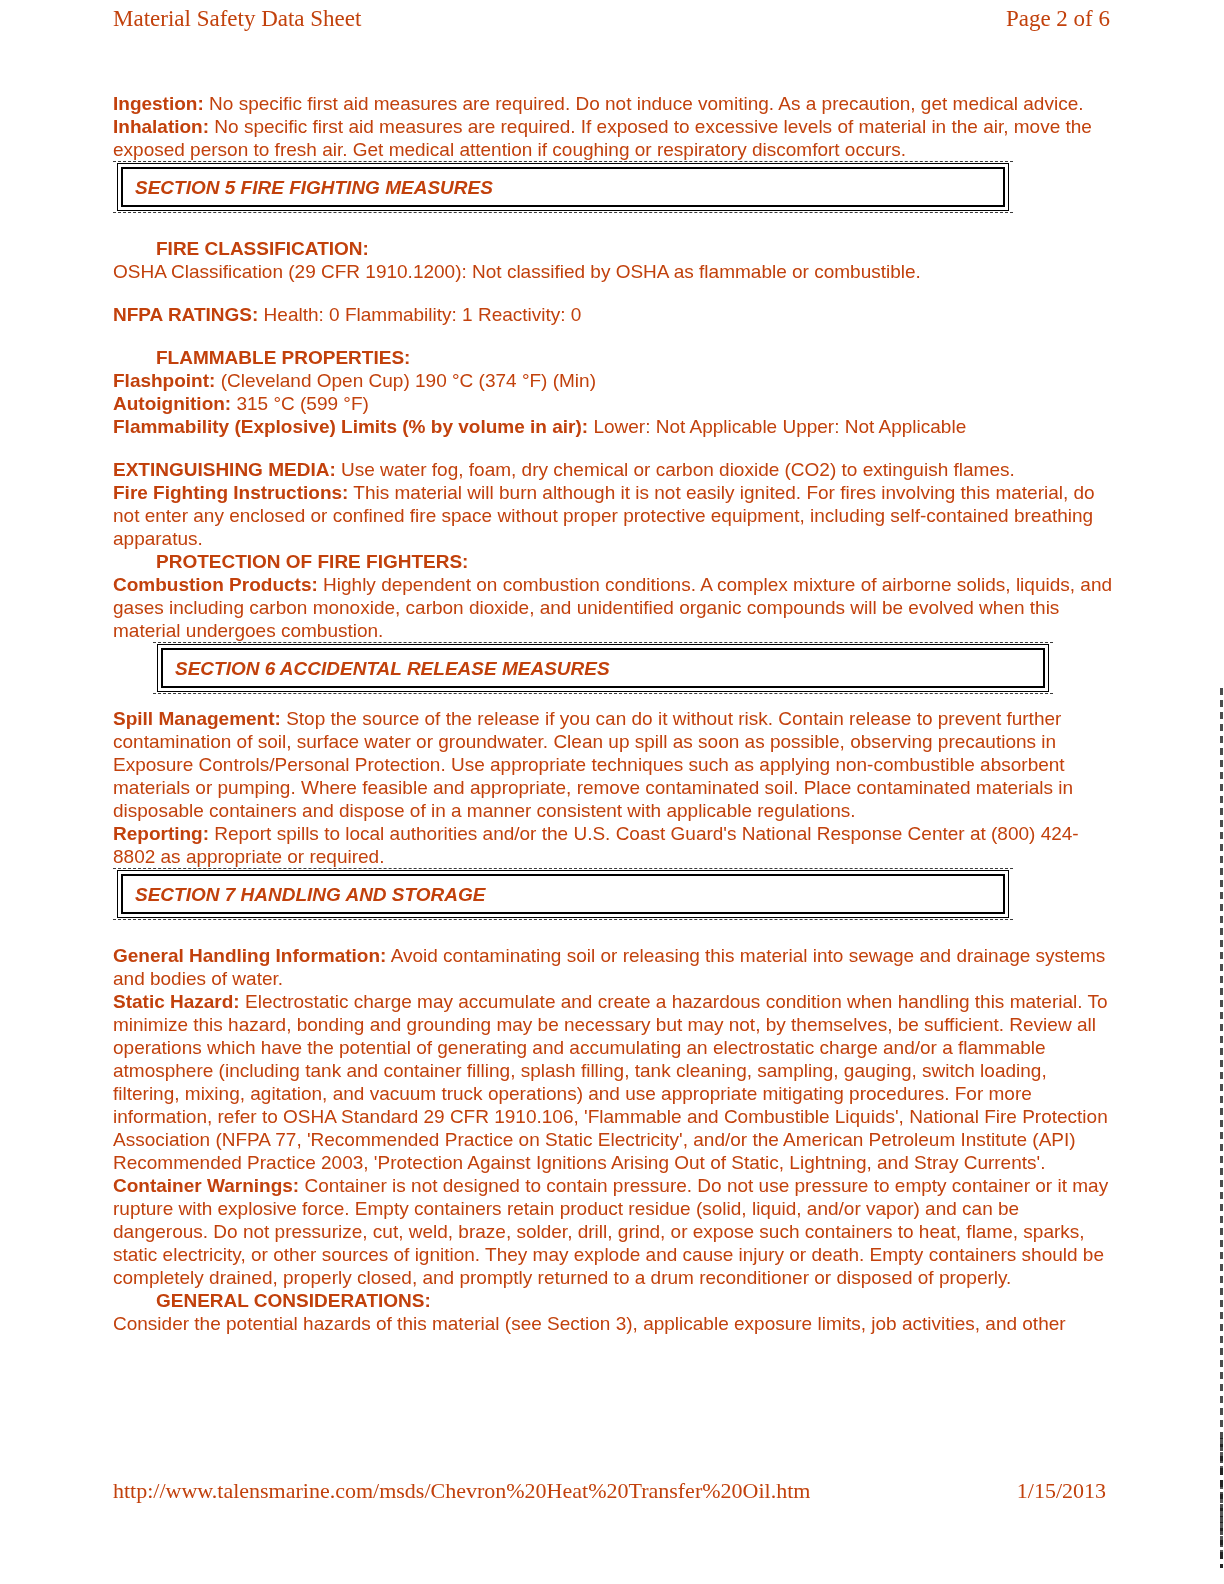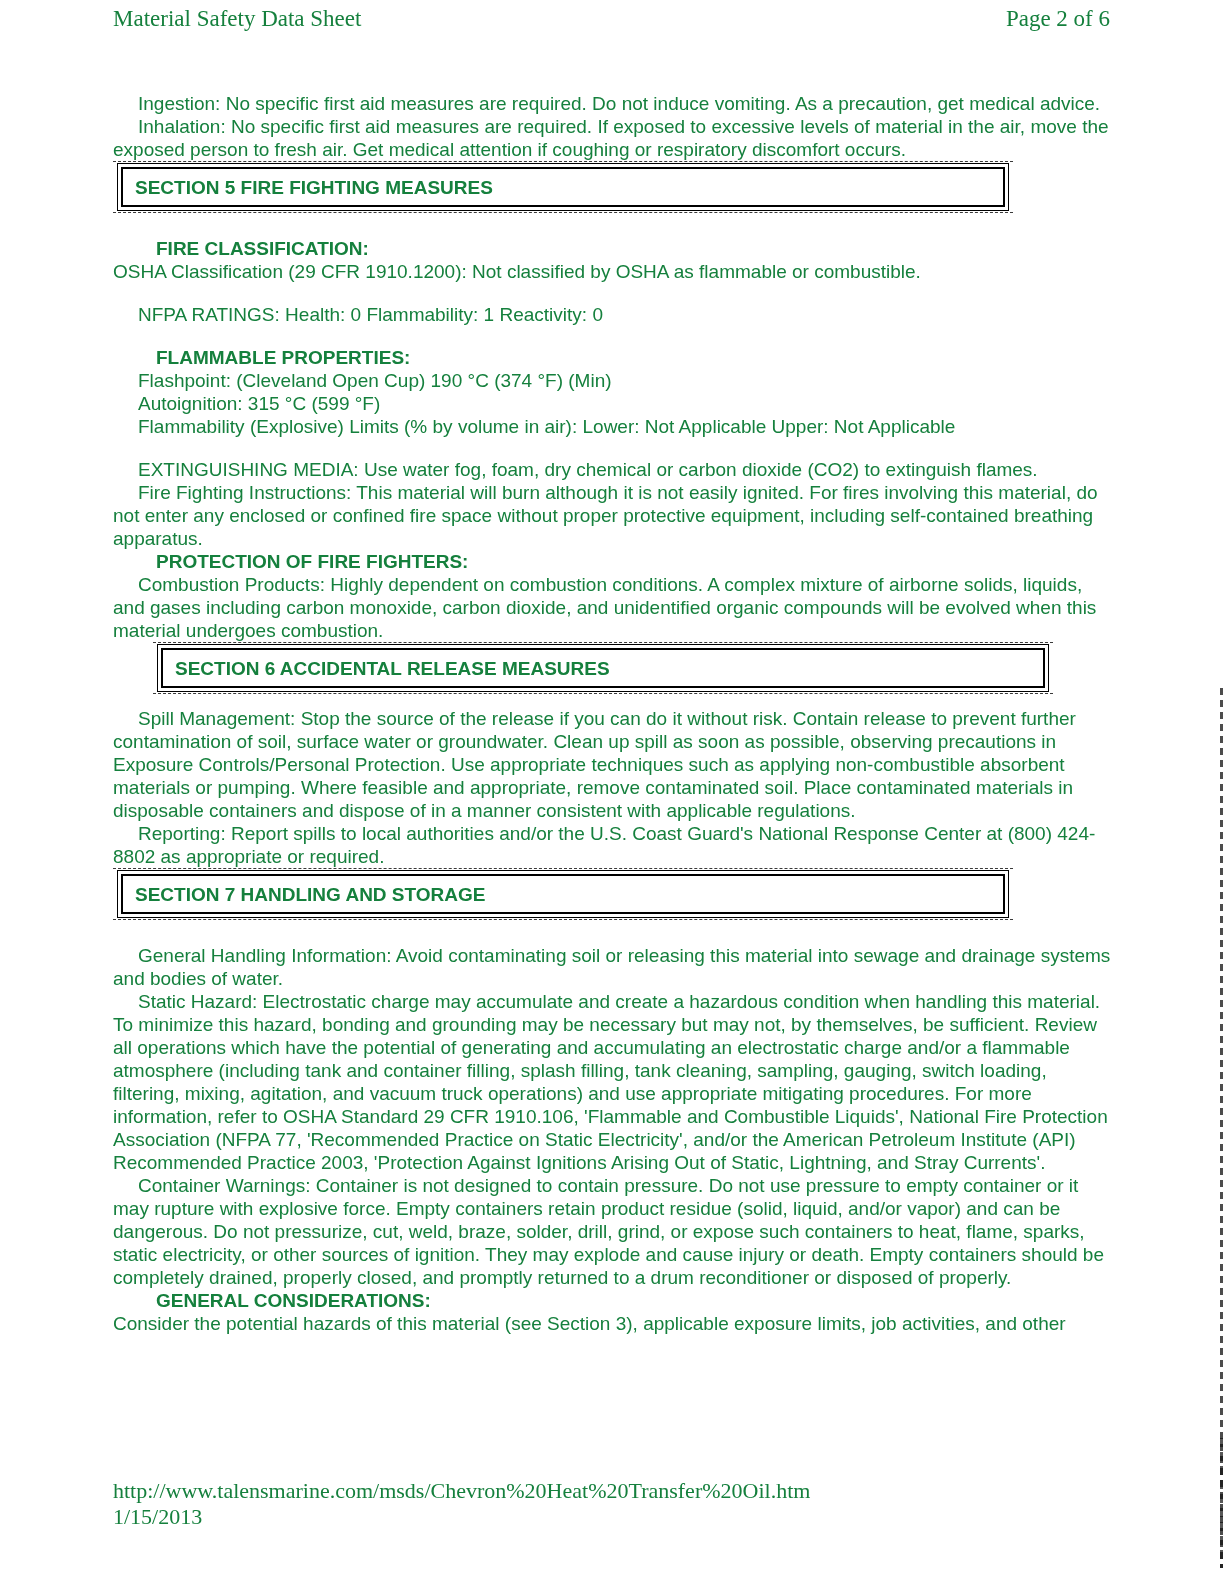--- a/index.html
+++ b/index.html
@@ -1,67 +1,67 @@
 <!DOCTYPE html>
 <html><head>
 <meta charset="utf-8">
 <style>
   html, body { margin: 0; padding: 0; background: #e8e8e8; }
   .page {
     position: relative;
     width: 1224px;
     height: 1584px;
     background: #ffffff;
-    color: #15803d;
+    color: #c2410c;
     font-family: "Liberation Sans", sans-serif;
     overflow: hidden;
   }
   .hdr {
     position: absolute;
     top: 6px; left: 113px; right: 114px;
     display: flex;
     justify-content: space-between;
     font-family: "Liberation Serif", serif;
     font-size: 23px;
   }
   .content {
     position: absolute;
     top: 92px; left: 113px;
     width: 1000px;
   }
   .para { margin: 0; font-size: 19px; line-height: 23px; }
-  .lbl { font-weight: normal; margin-left: 25px; }
+  .lbl { font-weight: bold; }
   .cap { font-weight: bold; margin-left: 43px; }
   .sp { margin-top: 20px; }
   
   .secbox {
     width: 892px;
     border-top: 1px dashed #3a3a3a;
     border-bottom: 1px dashed #3a3a3a;
     padding: 1px 4px;
     margin: 0 0 24px 0;
+    font-style: italic;
   }
   .secbox-outer { border: 1px solid #000; padding: 3px; }
   .secbox-inner {
     border: 2px solid #000;
     padding: 7px 12px 6px 12px;
     font-size: 19px;
     font-weight: bold;
     line-height: 23px;
   }
   .secbox.tight  { margin-bottom: 13px; margin-left: 40px; }
   .secbox.snug   { margin-bottom: 6px; }
   .footer {
     position: absolute;
     top: 1478px; left: 113px; right: 114px;
     display: flex;
     justify-content: space-between;
     font-family: "Liberation Serif", serif;
     font-size: 22px;
-    flex-direction: column;
   }
   .footer .date { padding-right: 4px; }
   
   .edge-artifact {
     position: absolute;
     top: 688px; right: 1px;
     width: 3px; height: 880px;
     background: repeating-linear-gradient(to bottom, #111 0 7px, transparent 7px 12px);
     opacity: 0.75;
   }

